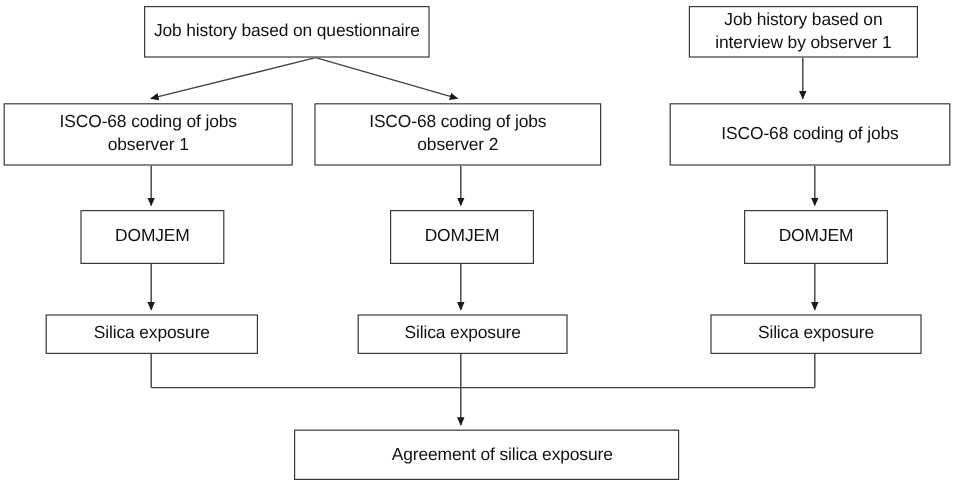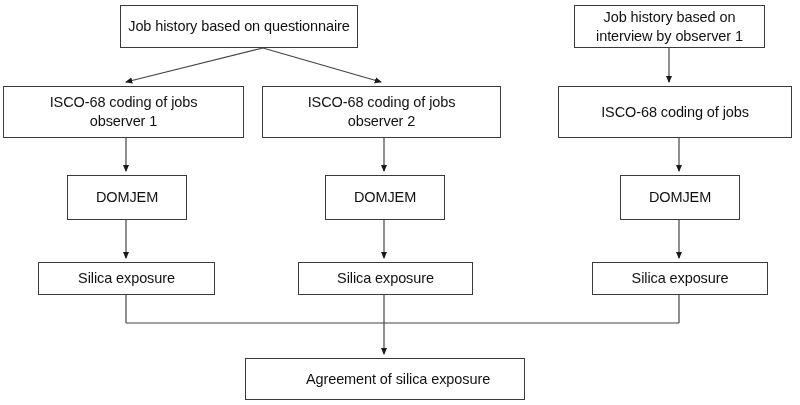--- a/index.html
+++ b/index.html
@@ -134,17 +134,17 @@
   </div>
 
   <div class="node" style="left:298px;top:262px;width:175px;height:33px;">
     <span>Silica exposure</span>
   </div>
 
   <div class="node" style="left:592px;top:262px;width:176px;height:33px;">
     <span>Silica exposure</span>
   </div>
 
-  <div class="node" style="left:245px;top:358px;width:280px;height:42px;padding-left:32px;">
+  <div class="node" style="left:245px;top:358px;width:321px;height:42px;padding-left:32px;">
     <span>Agreement of silica exposure</span>
   </div>
 
 </div>
 
 </body></html>

